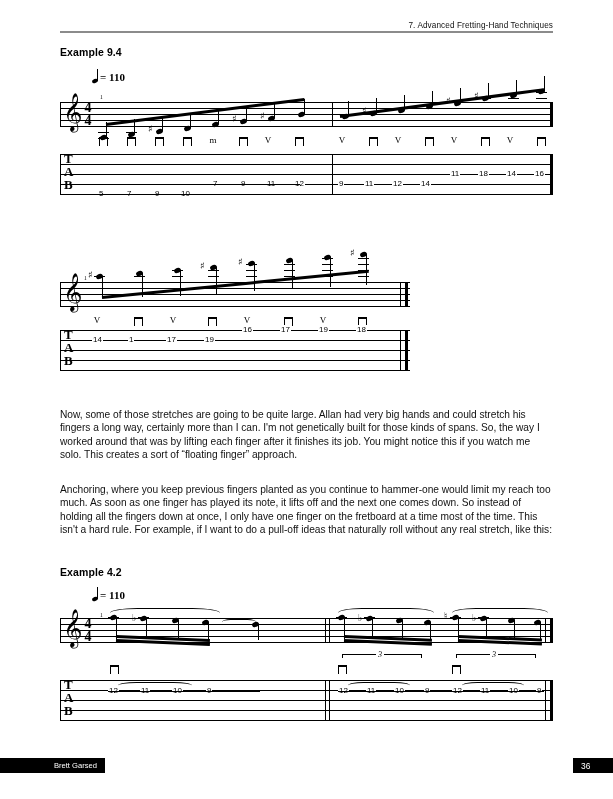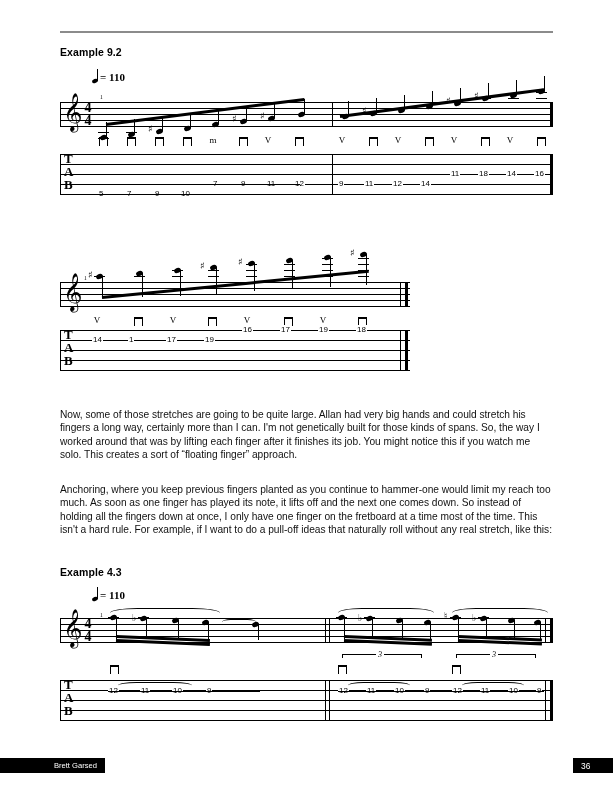--- a/index.html
+++ b/index.html
@@ -139,23 +139,26 @@
     padding-left:8px;box-sizing:border-box;
   }
   .fingnum{position:absolute;font-size:5.5px;color:#000;
     font-family:"Liberation Serif", serif;}
 </style>
 </head>
 <body>
 
 <div class="page">
 
+  <div class="hdr">
+    <span class="hdr-title">7. Advanced Fretting-Hand Techniques</span>
+  </div>
   <div class="hdr-rule"></div>
 
-  <div class="ex-head" style="left:60px;top:46px;">Example 9.2</div>
+  <div class="ex-head" style="left:60px;top:46px;">Example 9.4</div>
 
   <div class="tempo" style="left:92px;top:70px;">
     <span class="qn"></span><span>= 110</span>
   </div>
 
   <div class="system" style="left:60px;top:96px;width:493px;height:110px;">
 
     <div class="staff" style="position:absolute;left:0;top:6px;width:493px;height:26px;">
       <div class="sline" style="top:0px;"></div>
       <div class="sline" style="top:6px;"></div>
@@ -408,21 +411,21 @@
       <div class="tabnum" style="left:220px;top:-5px;">17</div>
       <div class="tabnum" style="left:258px;top:-5px;">19</div>
       <div class="tabnum" style="left:296px;top:-5px;">18</div>
     </div>
   </div>
 
   <div class="para" style="left:60px;top:408px;width:492px;">Now, some of those stretches are going to be quite large. Allan had very big hands and could stretch his fingers a long way, certainly more than I can. I'm not genetically built for those kinds of spans. So, the way I worked around that was by lifting each finger after it finishes its job. You might notice this if you watch me solo. This creates a sort of “floating finger” approach.</div>
 
   <div class="para" style="left:60px;top:483px;width:492px;">Anchoring, where you keep previous fingers planted as you continue to hammer-one would limit my reach too much. As soon as one finger has played its note, it lifts off and the next one comes down. So instead of holding all the fingers down at once, I only have one finger on the fretboard at a time most of the time. This isn't a hard rule. For example, if I want to do a pull-off ideas that naturally roll without any real stretch, like this:</div>
 
-  <div class="ex-head" style="left:60px;top:566px;">Example 4.3</div>
+  <div class="ex-head" style="left:60px;top:566px;">Example 4.2</div>
 
   <div class="tempo" style="left:92px;top:588px;">
     <span class="qn"></span><span>= 110</span>
   </div>
 
   <div class="system" style="left:60px;top:608px;width:493px;height:110px;">
 
     <div class="staff" style="position:absolute;left:0;top:10px;width:493px;height:26px;">
       <div class="sline" style="top:0px;"></div>
       <div class="sline" style="top:6px;"></div>

